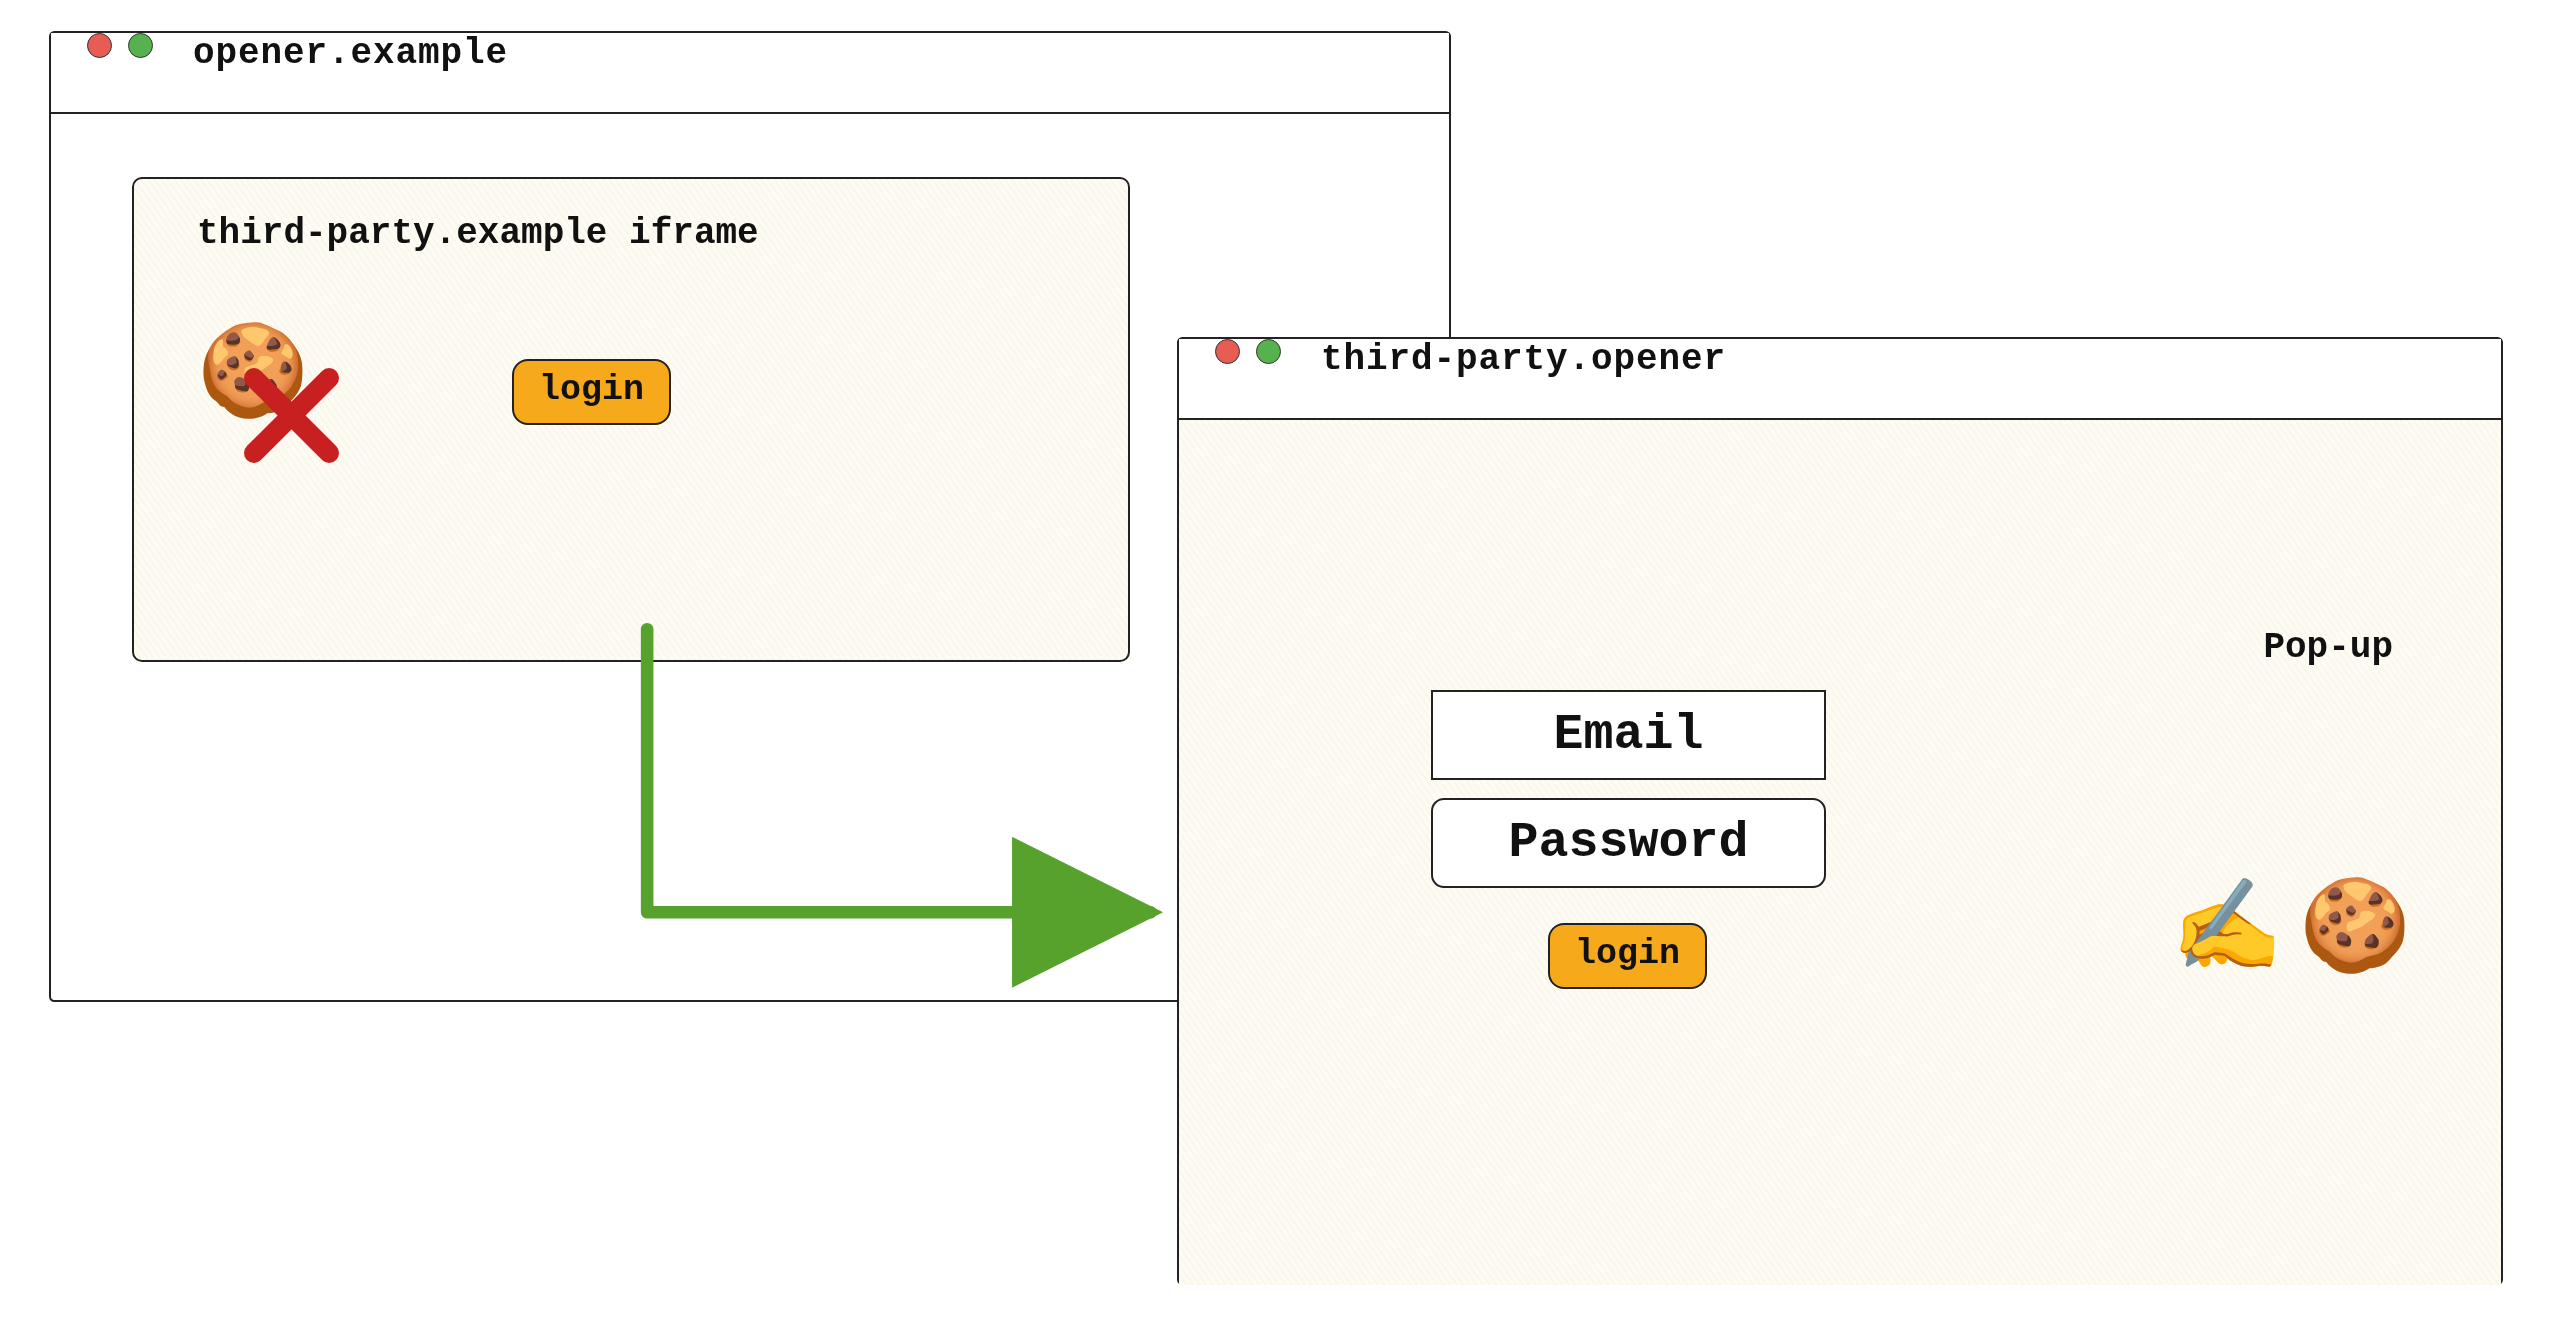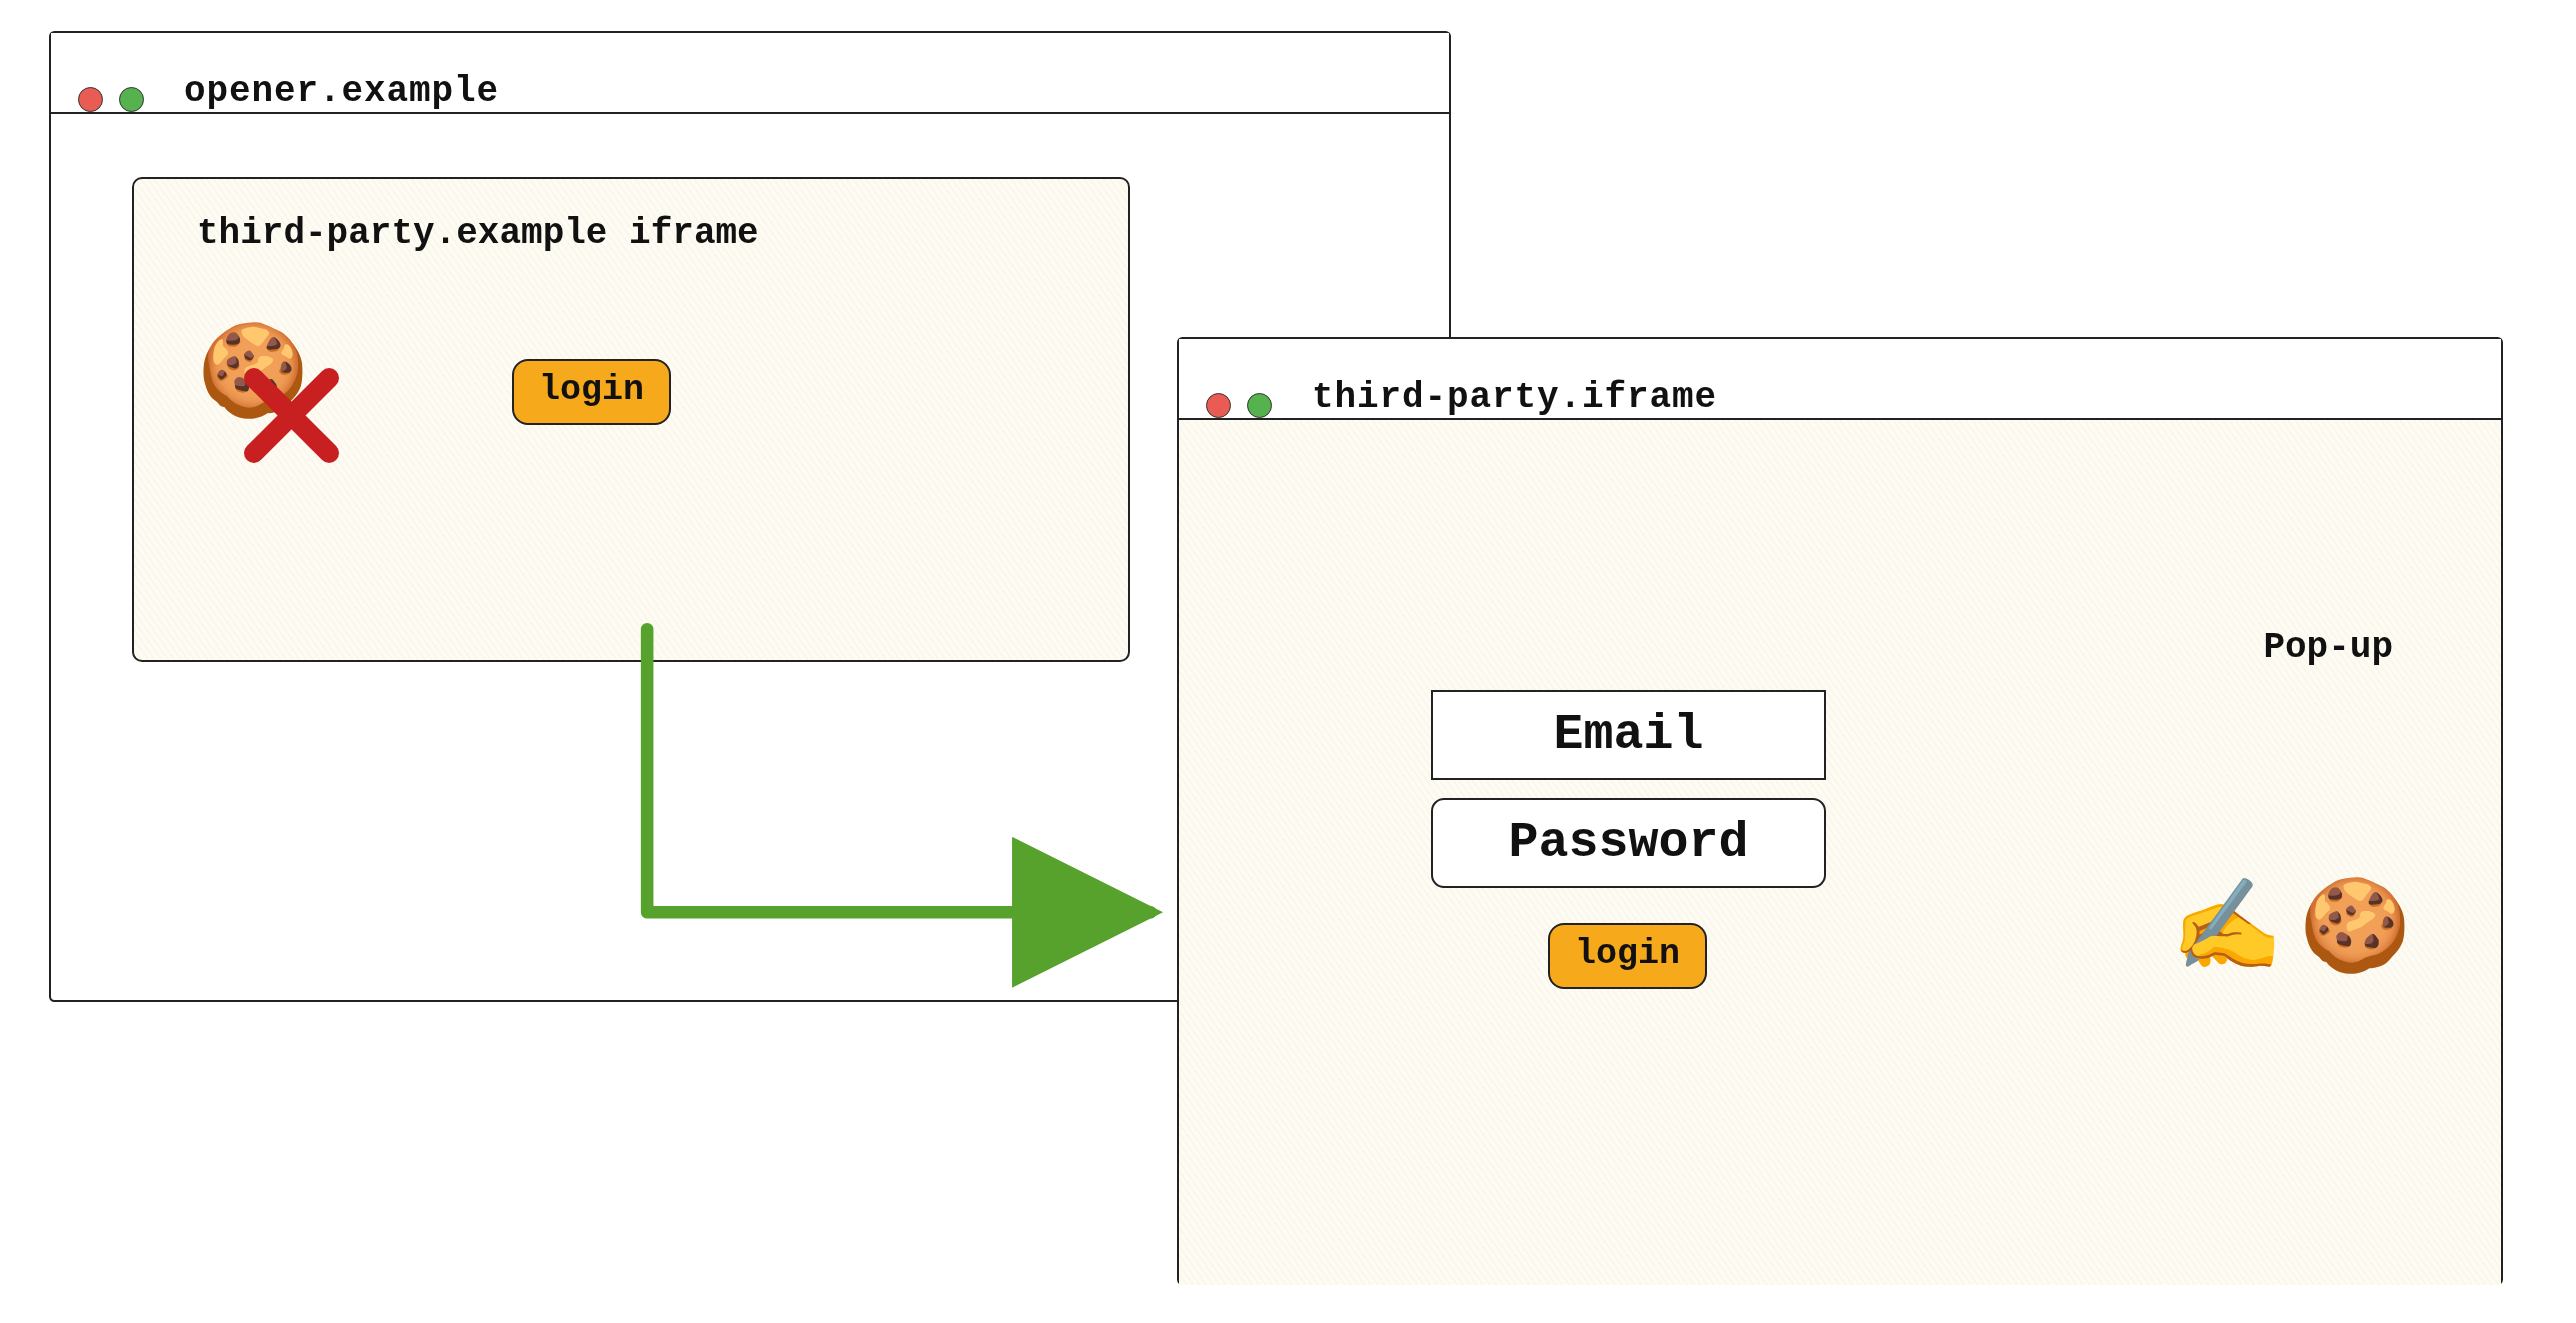--- a/index.html
+++ b/index.html
@@ -21,24 +21,24 @@
 
   
   .window {
     position: absolute;
     border: 2.7px solid #222;
     border-radius: 5.4px;
     background: #ffffff;
   }
   .window .titlebar {
     display: flex;
-    align-items: flex-end;
+    align-items: flex-start;
     height: 81px;
     border-bottom: 2.7px solid #222;
-    padding-left: 27px;
+    padding-left: 36px;
     background: #ffffff;
   }
   .window .content {
     position: relative;
     padding: 0;
   }
   .dots { display: flex; gap: 16px; align-items: center; margin-right: 40px; }
   .dot {
     width: 25px; height: 25px; border-radius: 50%;
     border: 1.8px solid #333;
@@ -158,21 +158,21 @@
       </div>
     </div>
   </div>
 
   <div class="window" style="left:1177px; top:337px; width:1326px; height:948px;">
     <div class="titlebar">
       <div class="dots">
         <div class="dot red"></div>
         <div class="dot green"></div>
       </div>
-      <div class="title-text">third-party.iframe</div>
+      <div class="title-text">third-party.opener</div>
     </div>
     <div class="content hatch" style="height:865px;">
       <div class="popup-label" style="right:108px; top:207px;font-family:Liberation Mono, monospace;">Pop-up</div>
 
       <div class="field" style="left:252px; top:270px;">Email</div>
 
       <div class="field" style="left:252px; top:378px;border-radius:13px;">Password</div>
 
       <div class="login-btn" style="left:369px; top:503px;">login</div>
 

